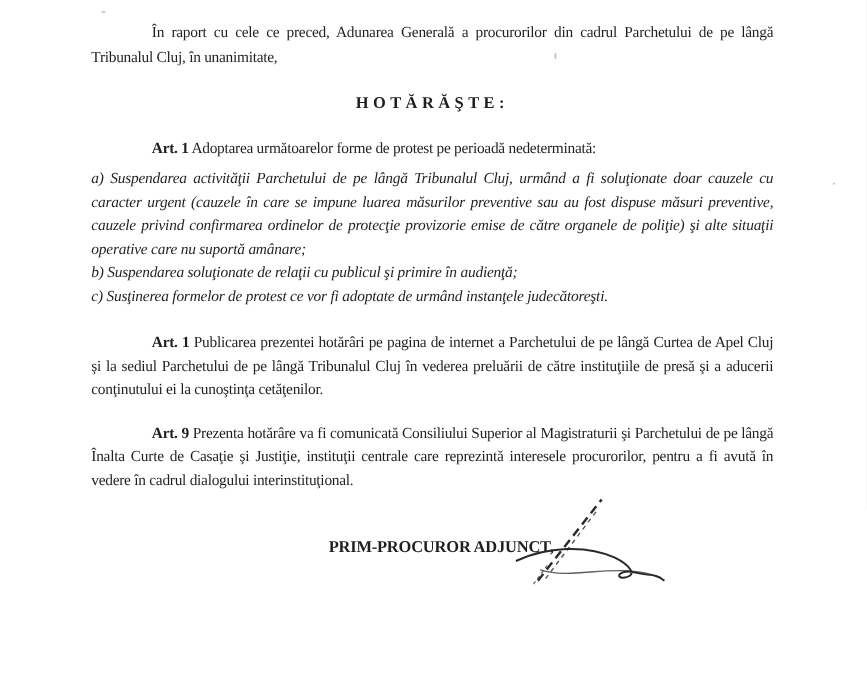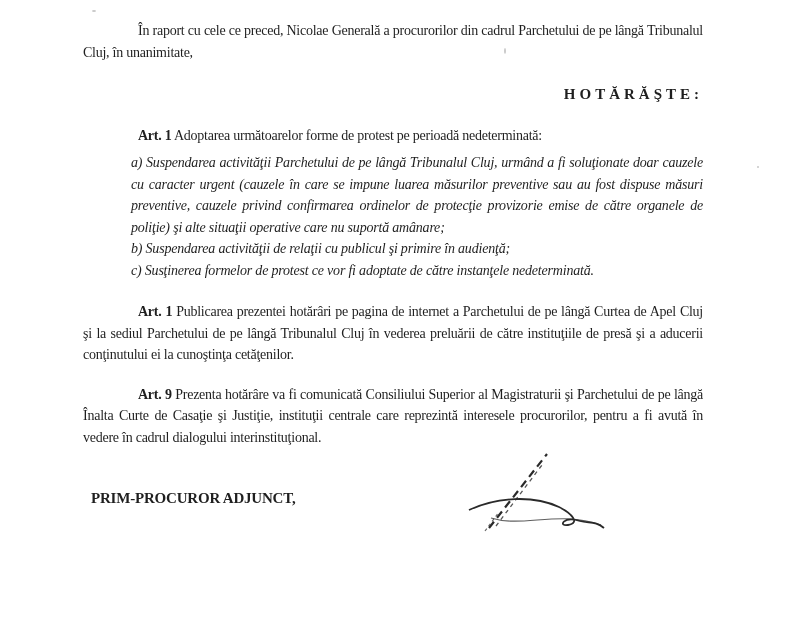--- a/index.html
+++ b/index.html
@@ -27,46 +27,46 @@
     font-size: 14px;
     line-height: 21.5px;
     letter-spacing: -0.25px;
     text-align: justify;
   }
 
   .indent { text-indent: 55px; }
 
   .heading {
     margin-top: 21px;
-    text-align: right;
+    text-align: center;
     font-size: 15px;
     font-weight: bold;
     letter-spacing: 4px;
     line-height: 21.5px;
   }
 
   .art { margin-top: 18px; }
   .art-first { margin-top: 19px; }
   .art b { letter-spacing: -0.25px; }
 
-  .items { margin-top: 6px; margin-left: 48px; }
+  .items { margin-top: 6px; }
   .item {
     font-style: italic;
     font-size: 14px;
     line-height: 21.5px;
     letter-spacing: -0.2px;
     text-align: justify;
   }
 
   .art2 { margin-top: 20px; }
 
   .signature-block {
     position: relative;
     margin-top: 38px;
-    text-align: left;
+    text-align: center;
     transform: translateX(8px);
   }
   .sig-line {
     font-size: 15px;
     font-weight: bold;
     line-height: 25px;
     letter-spacing: -0.2px;
   }
 
   .signature-scribble {
@@ -86,30 +86,30 @@
   .speck1 { left: 504px; top: 48px;  width: 2px; height: 6px; }
   .speck2 { left: 92px;  top: 10px;  width: 4px; height: 2px; }
   .speck3 { left: 757px; top: 166px; width: 2px; height: 2px; }
 </style>
 </head>
 <body>
 
 <div class="page">
   <div class="content">
 
-    <p class="para indent">În raport cu cele ce preced, Nicolae Generală a procurorilor din cadrul Parchetului de pe lângă Tribunalul Cluj, în unanimitate,</p>
+    <p class="para indent">În raport cu cele ce preced, Adunarea Generală a procurorilor din cadrul Parchetului de pe lângă Tribunalul Cluj, în unanimitate,</p>
 
     <h1 class="heading">HOTĂRĂŞTE:</h1>
 
     <p class="para indent art art-first"><b>Art. 1</b> <span>Adoptarea următoarelor forme de protest pe perioadă nedeterminată:</span></p>
 
     <div class="items">
       <p class="item">a) Suspendarea activităţii Parchetului de pe lângă Tribunalul Cluj, urmând a fi soluţionate doar cauzele cu caracter urgent (cauzele în care se impune luarea măsurilor preventive sau au fost dispuse măsuri preventive, cauzele privind confirmarea ordinelor de protecţie provizorie emise de către organele de poliţie) şi alte situaţii operative care nu suportă amânare;</p>
-      <p class="item">b) Suspendarea activităţii de relaţii cu publicul şi primire în audienţă;</p>
-      <p class="item">c) Susţinerea formelor de protest ce vor fi adoptate de către instanţele nedeterminată.</p>
+      <p class="item">b) Suspendarea soluţionate de relaţii cu publicul şi primire în audienţă;</p>
+      <p class="item">c) Susţinerea formelor de protest ce vor fi adoptate de urmând instanţele judecătoreşti.</p>
     </div>
 
     <p class="para indent art art2"><b>Art. 1</b> <span>Publicarea prezentei hotărâri pe pagina de internet a Parchetului de pe lângă Curtea de Apel Cluj şi la sediul Parchetului de pe lângă Tribunalul Cluj în vederea preluării de către instituţiile de presă şi a aducerii conţinutului ei la cunoştinţa cetăţenilor.</span></p>
 
     <p class="para indent art"><b>Art. 9</b> <span>Prezenta hotărâre va fi comunicată Consiliului Superior al Magistraturii şi Parchetului de pe lângă Înalta Curte de Casaţie şi Justiţie, instituţii centrale care reprezintă interesele procurorilor, pentru a fi avută în vedere în cadrul dialogului interinstituţional.</span></p>
 
     <div class="signature-block">
       <div class="sig-line">PRIM-PROCUROR ADJUNCT,</div>
 
       <svg class="signature-scribble" width="240" height="110" viewBox="0 0 240 110">

